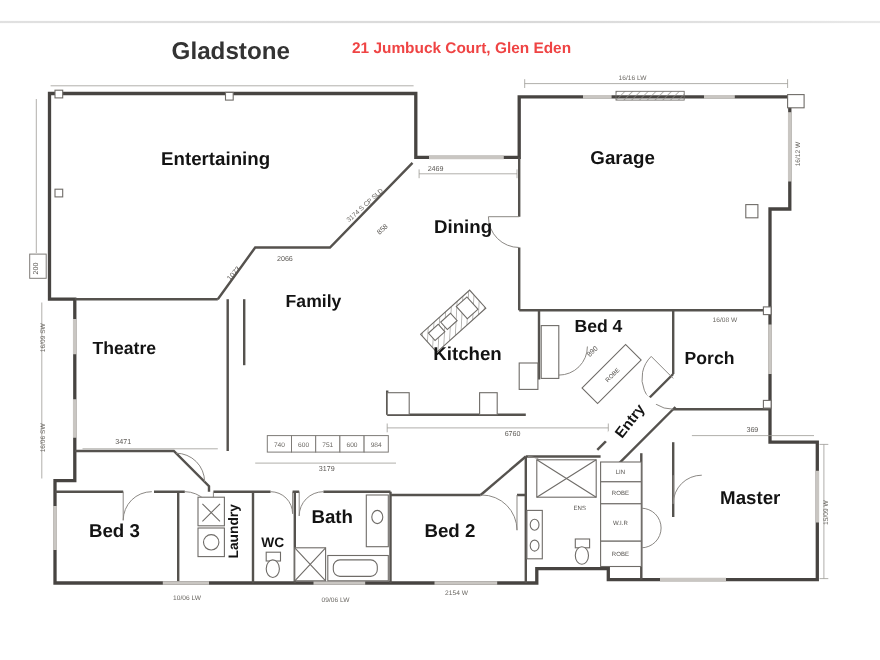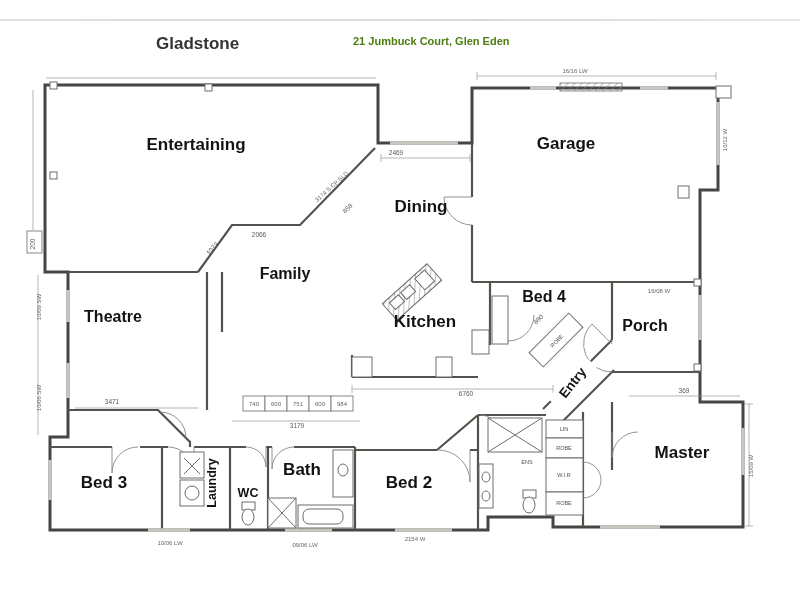--- a/index.html
+++ b/index.html
@@ -8,22 +8,22 @@
   .scan-edge{position:absolute;left:0;top:19px;width:800px;height:2px;
              background:linear-gradient(to right,#d9d9d9,#cfcfcf 60%,#e3e3e3);opacity:.8;}
   .header{position:absolute;left:0;top:20px;width:800px;height:55px;}
   .logo{position:absolute;left:38px;top:8px;width:108px;height:36px;background:#17130f;
         border-radius:8px;display:flex;align-items:center;}
   .lj-chip{width:28px;height:28px;margin-left:6px;border-radius:5px;
            background:linear-gradient(140deg,#ffd100 0%,#f7941d 45%,#e4002b 100%);
            display:flex;align-items:center;justify-content:center;}
   .lj-chip span{color:#fff;font-weight:bold;font-size:15px;letter-spacing:-1px;}
   .hooker{color:#fff;font-weight:bold;font-size:19px;margin-left:5px;letter-spacing:-.5px;}
-  .office{position:absolute;left:156px;top:14px;font-size:17px;font-weight:bold;color:#333;}
-  .address{position:absolute;left:320px;top:15px;font-size:11px;font-weight:bold;color:#4d7c0f;margin-left:33px;}
+  .office{position:absolute;left:156px;top:14px;font-size:22px;font-weight:bold;color:#333;}
+  .address{position:absolute;left:320px;top:15px;font-size:14px;font-weight:bold;color:#ef4444;}
   svg{position:absolute;left:0;top:0;}
   .wall-outer{fill:none;stroke:#474441;stroke-width:3;stroke-linejoin:miter;}
   .wall-in{fill:none;stroke:#55524e;stroke-width:2.2;}
   .win{stroke:#c9c6c2;stroke-width:3.4;fill:none;}
   .fix{fill:#fff;stroke:#6f6c68;stroke-width:1;}
   .fixl{fill:none;stroke:#6f6c68;stroke-width:1;}
   .door{fill:none;stroke:#8a8783;stroke-width:.9;}
   .dimline{fill:none;stroke:#9a9792;stroke-width:.7;}
   .dimbox{fill:#fff;stroke:#7d7a76;stroke-width:.9;}
   .room{fill:#131313;font-size:17px;font-weight:600;text-anchor:middle;}

